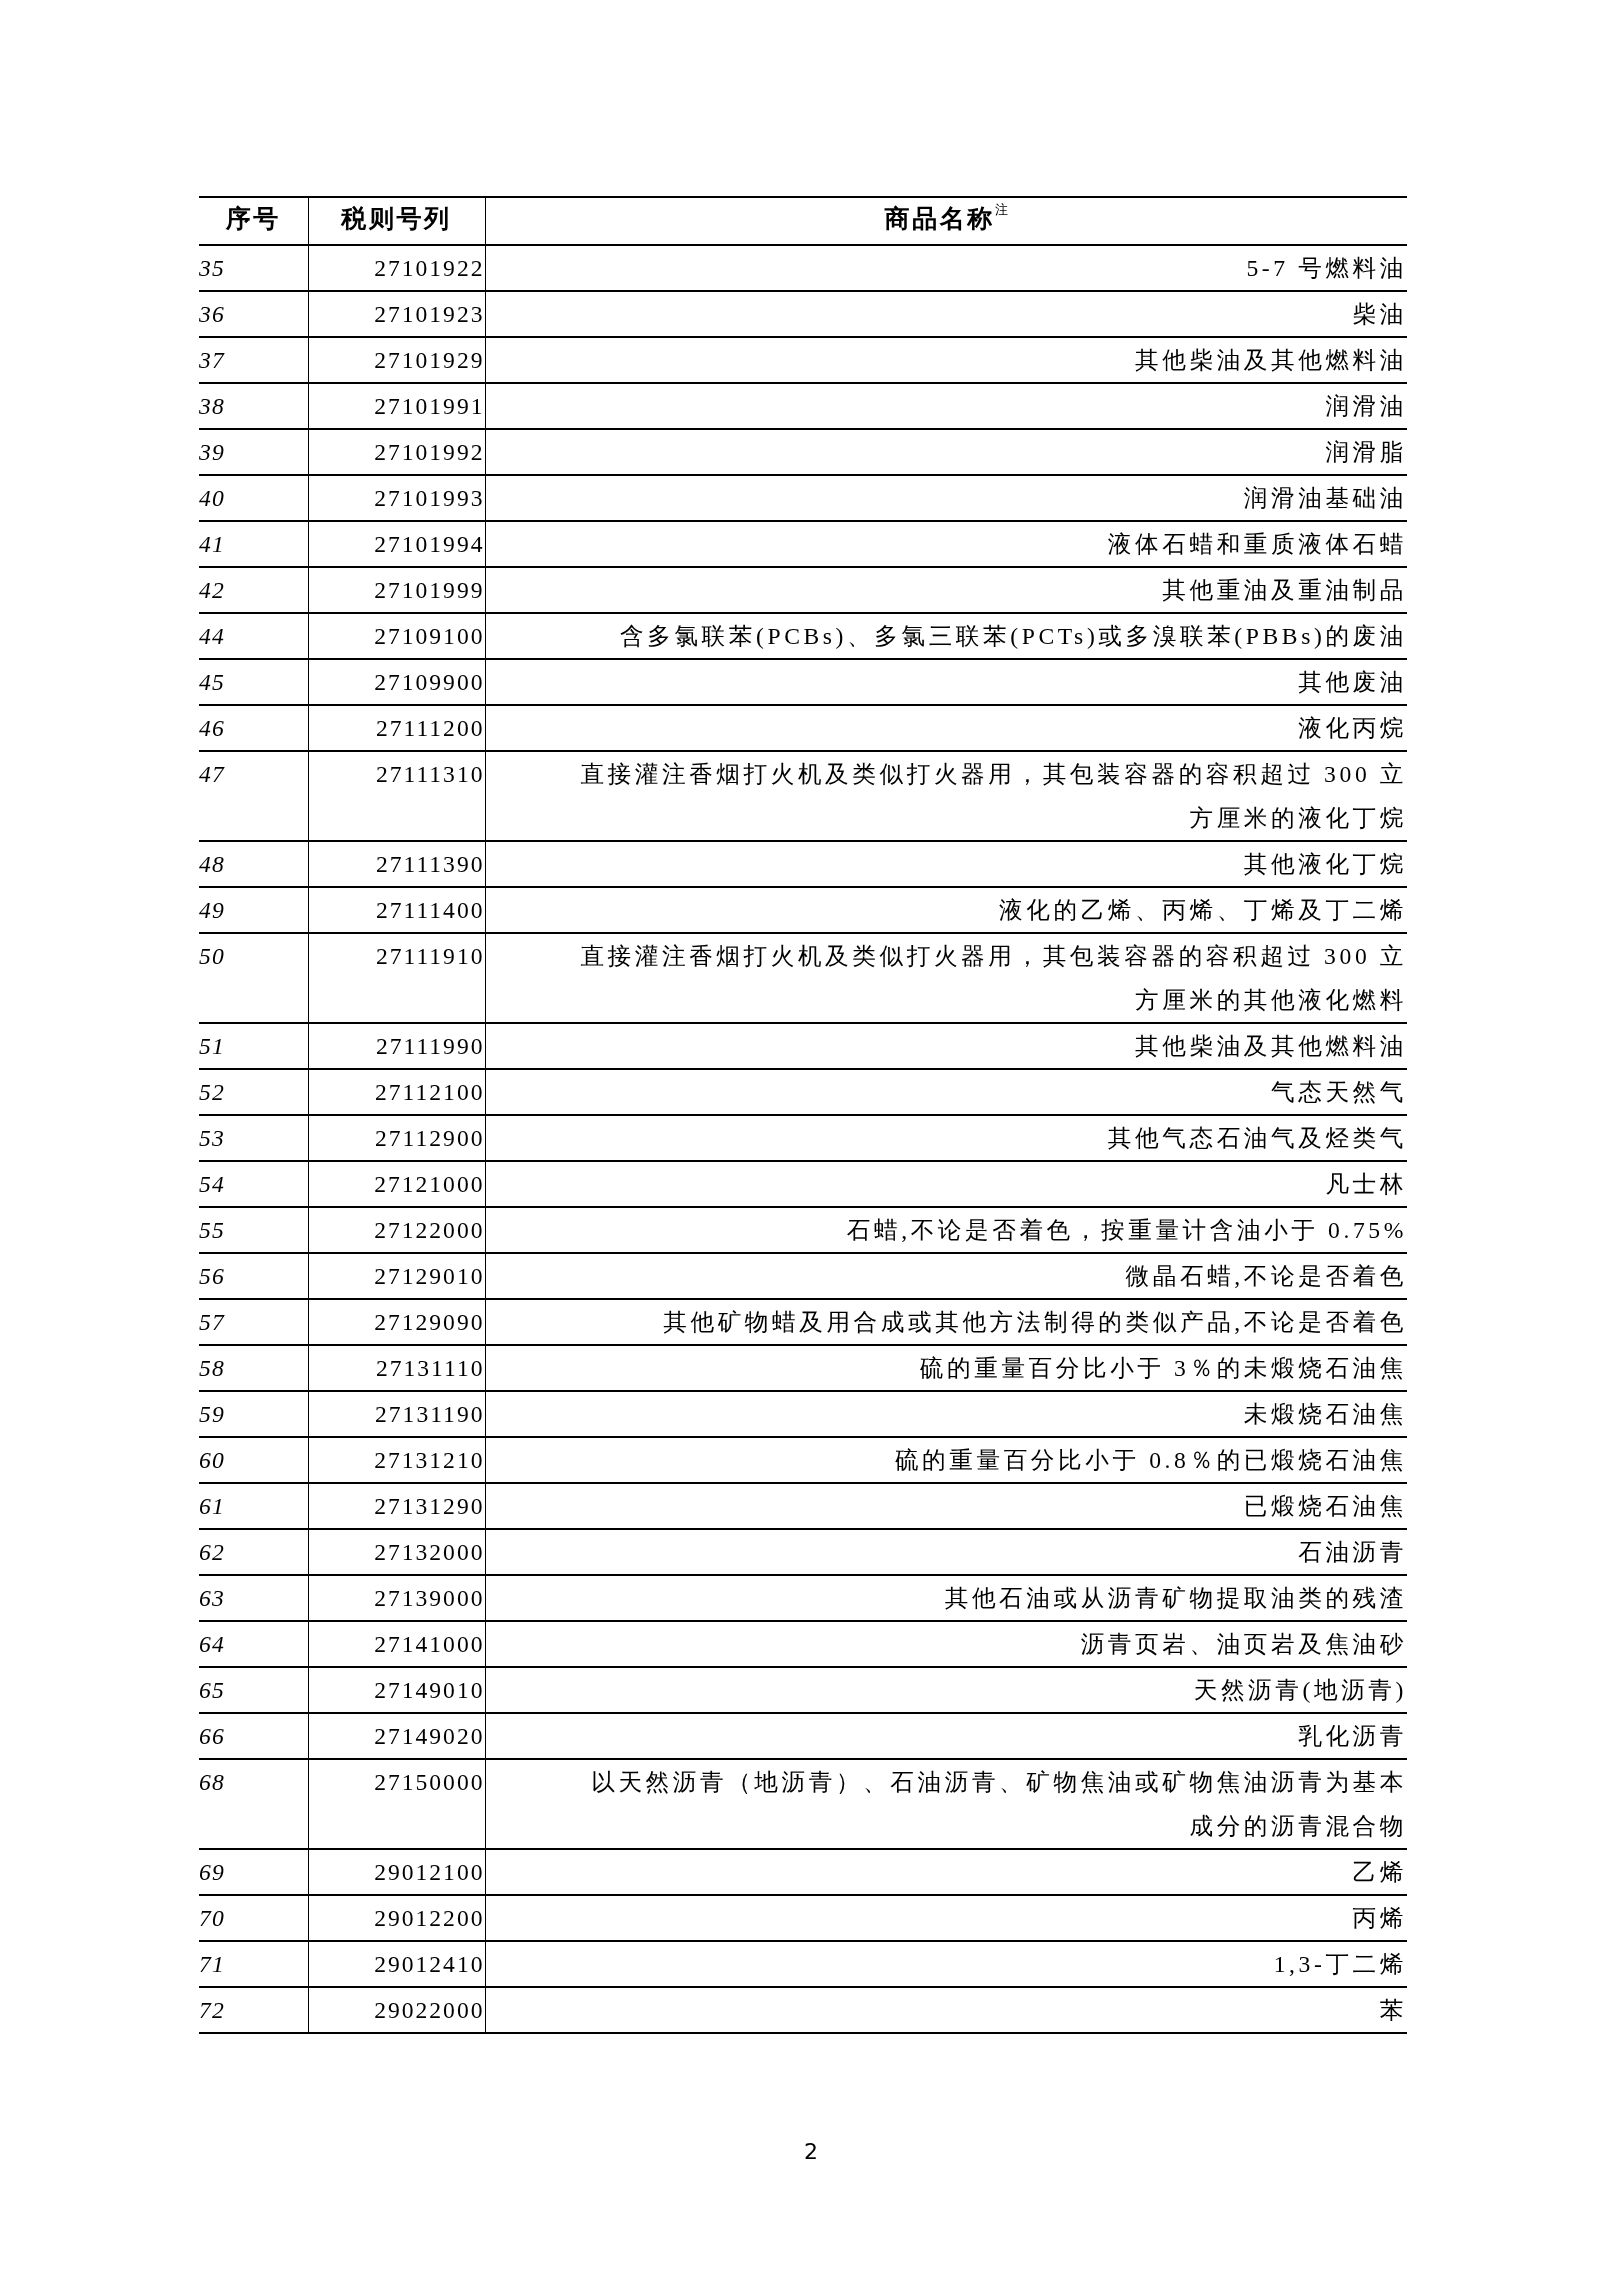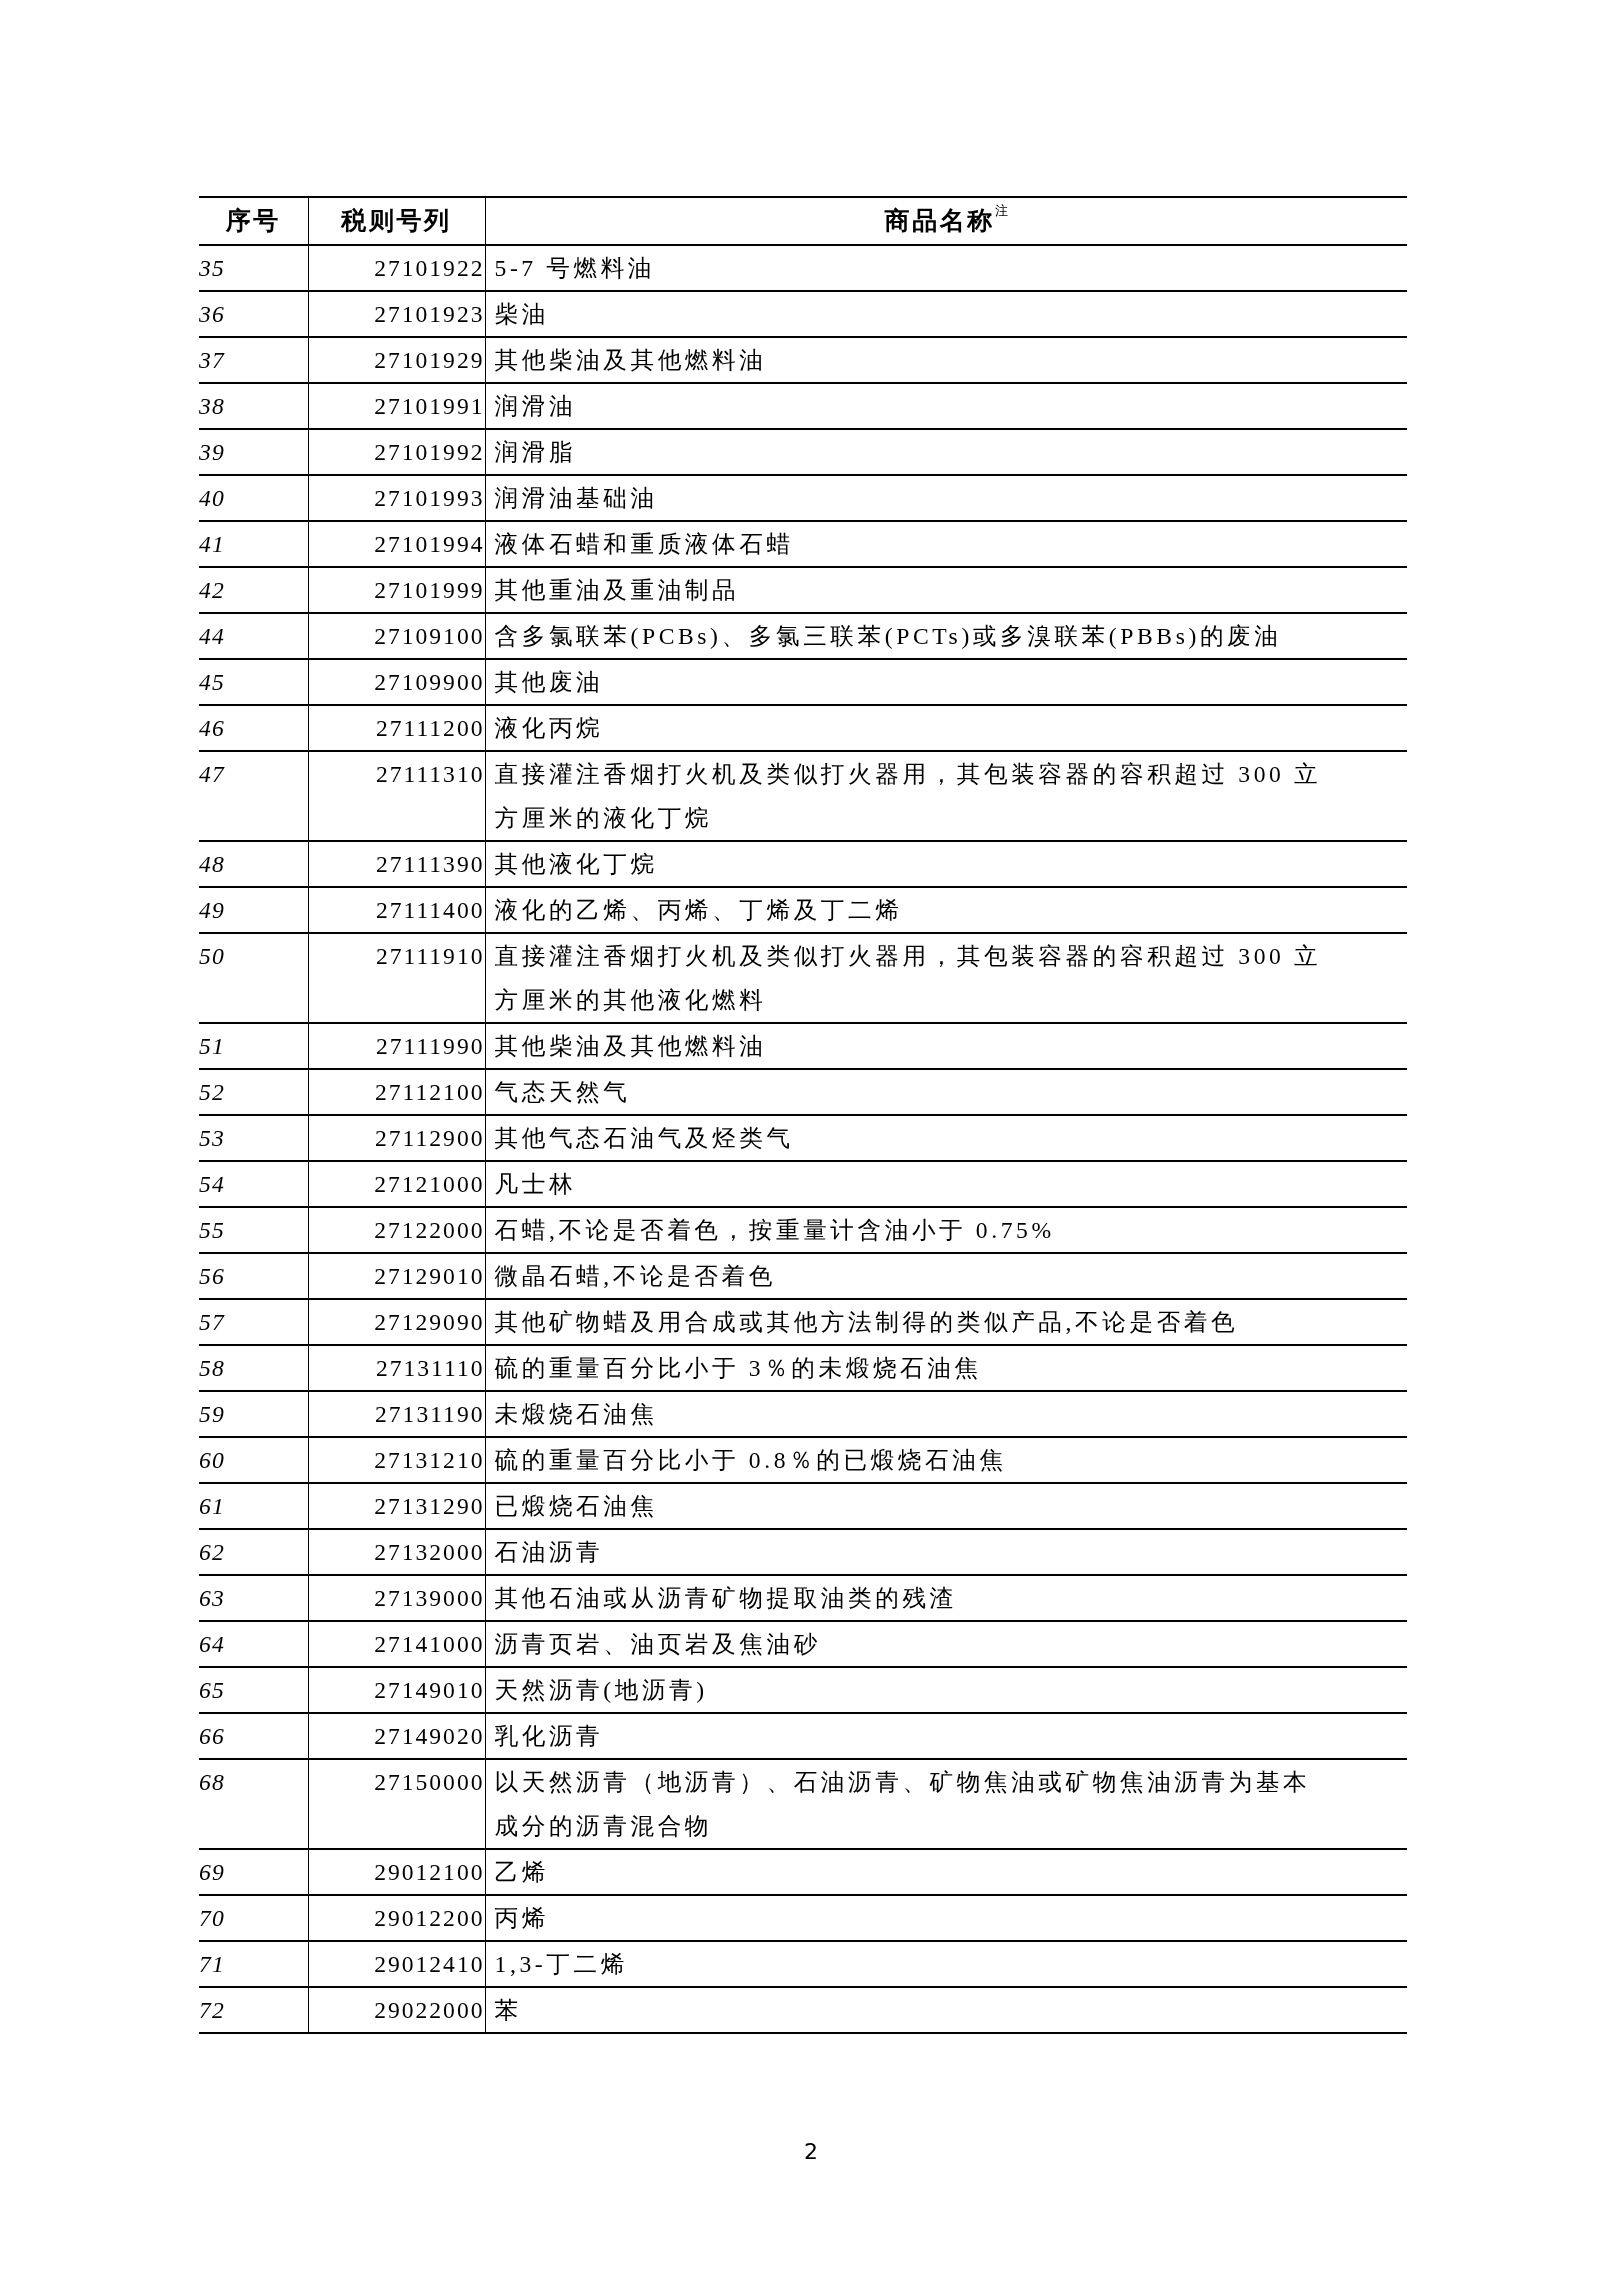--- a/index.html
+++ b/index.html
@@ -38,21 +38,21 @@
       line-height: 44px;
       font-size: 23.6px;
     }
     .doc-table th:first-child, .doc-table td:first-child { border-left: none; }
     .doc-table th:last-child, .doc-table td:last-child { border-right: none; }
 
     .doc-table thead th {
       height: 46px;
       line-height: 46px;
       text-align: center;
-      font-family: Liberation Serif, serif;
+      font-family: Liberation Mono, monospace;
       font-weight: bold;
       font-size: 25px;
       letter-spacing: 2.6px;
     }
     .doc-table thead th sup {
       font-size: 13px;
       vertical-align: top;
       line-height: 26px;
       letter-spacing: 0;
       font-weight: normal;
@@ -61,21 +61,21 @@
     .doc-table td.seq {
       text-align: left;
       letter-spacing: 1.3px;
       font-style: italic;
     }
     .doc-table td.code {
       text-align: right;
       letter-spacing: 2px;
     }
     .doc-table td.name {
-      text-align: left;
+      text-align: right;
       padding-left: 9px;
       letter-spacing: 3.6px;
       white-space: pre-line;
     }
 
     .page-number {
       position: absolute;
       left: 785px;
       width: 52px;
       top: 2137px;

